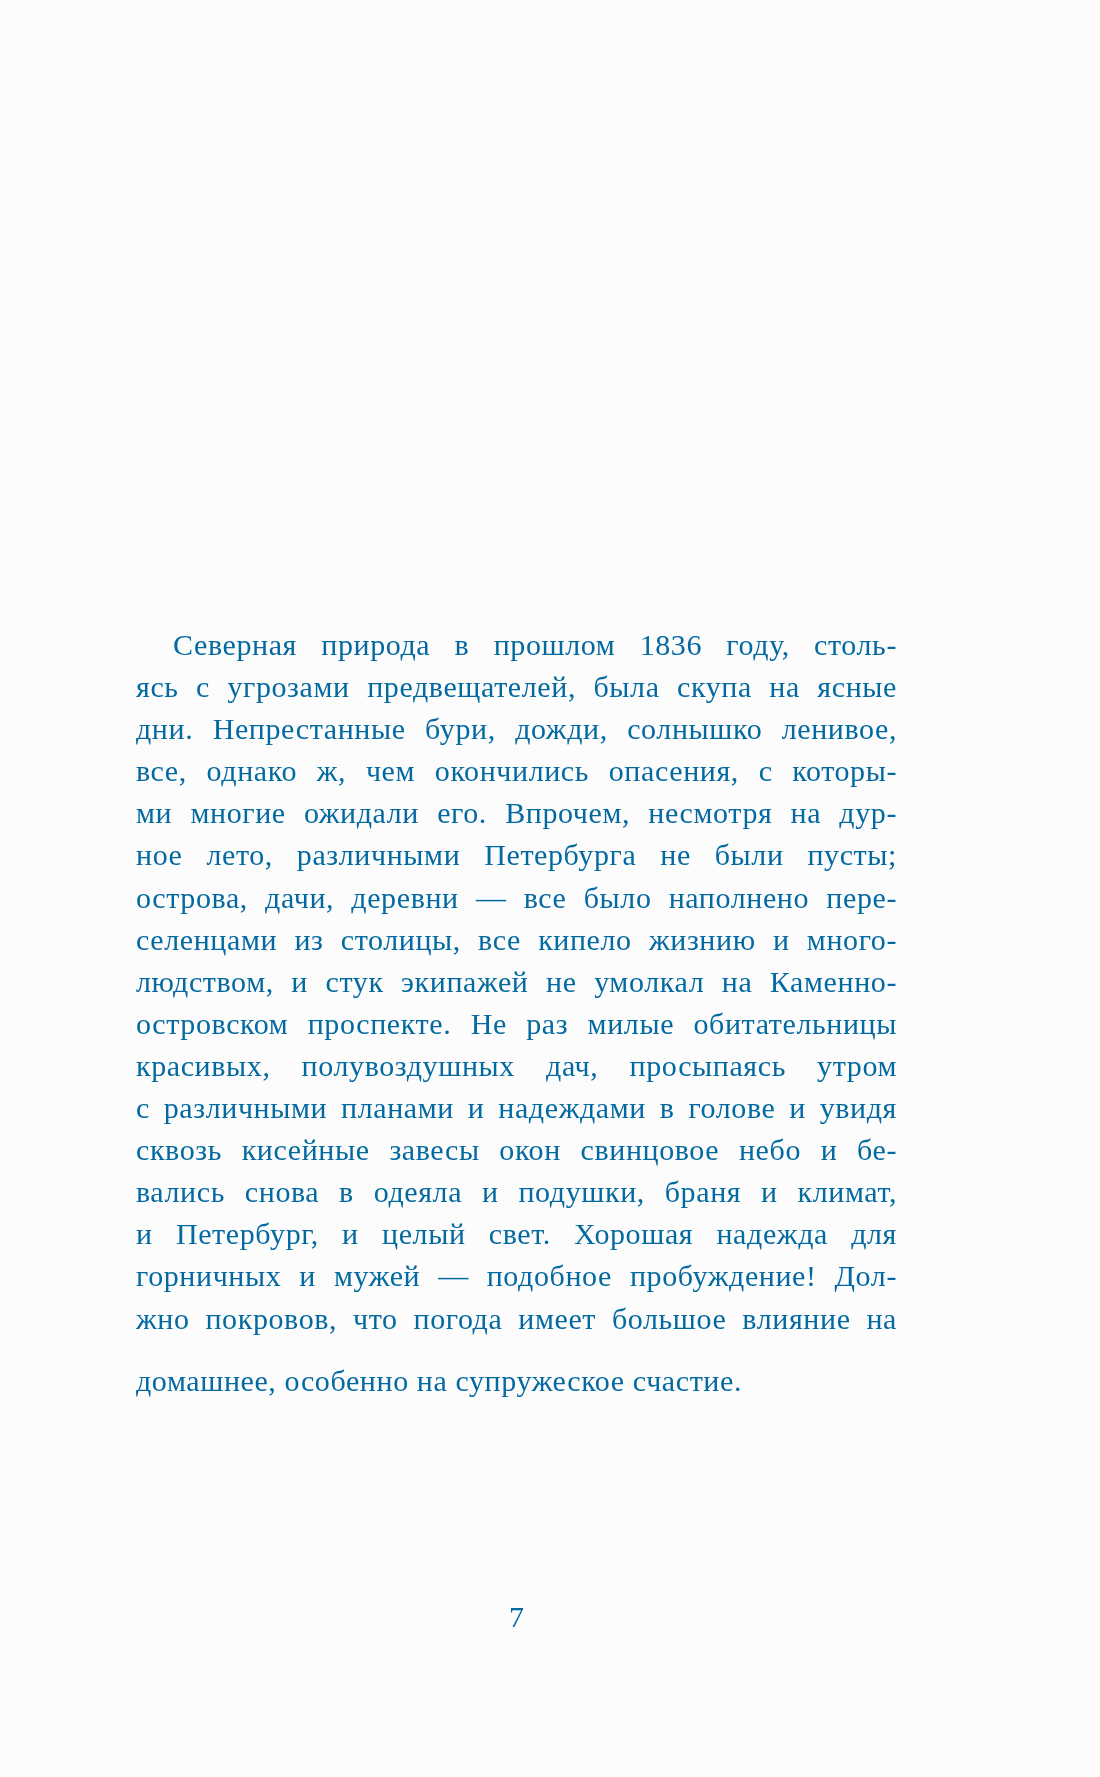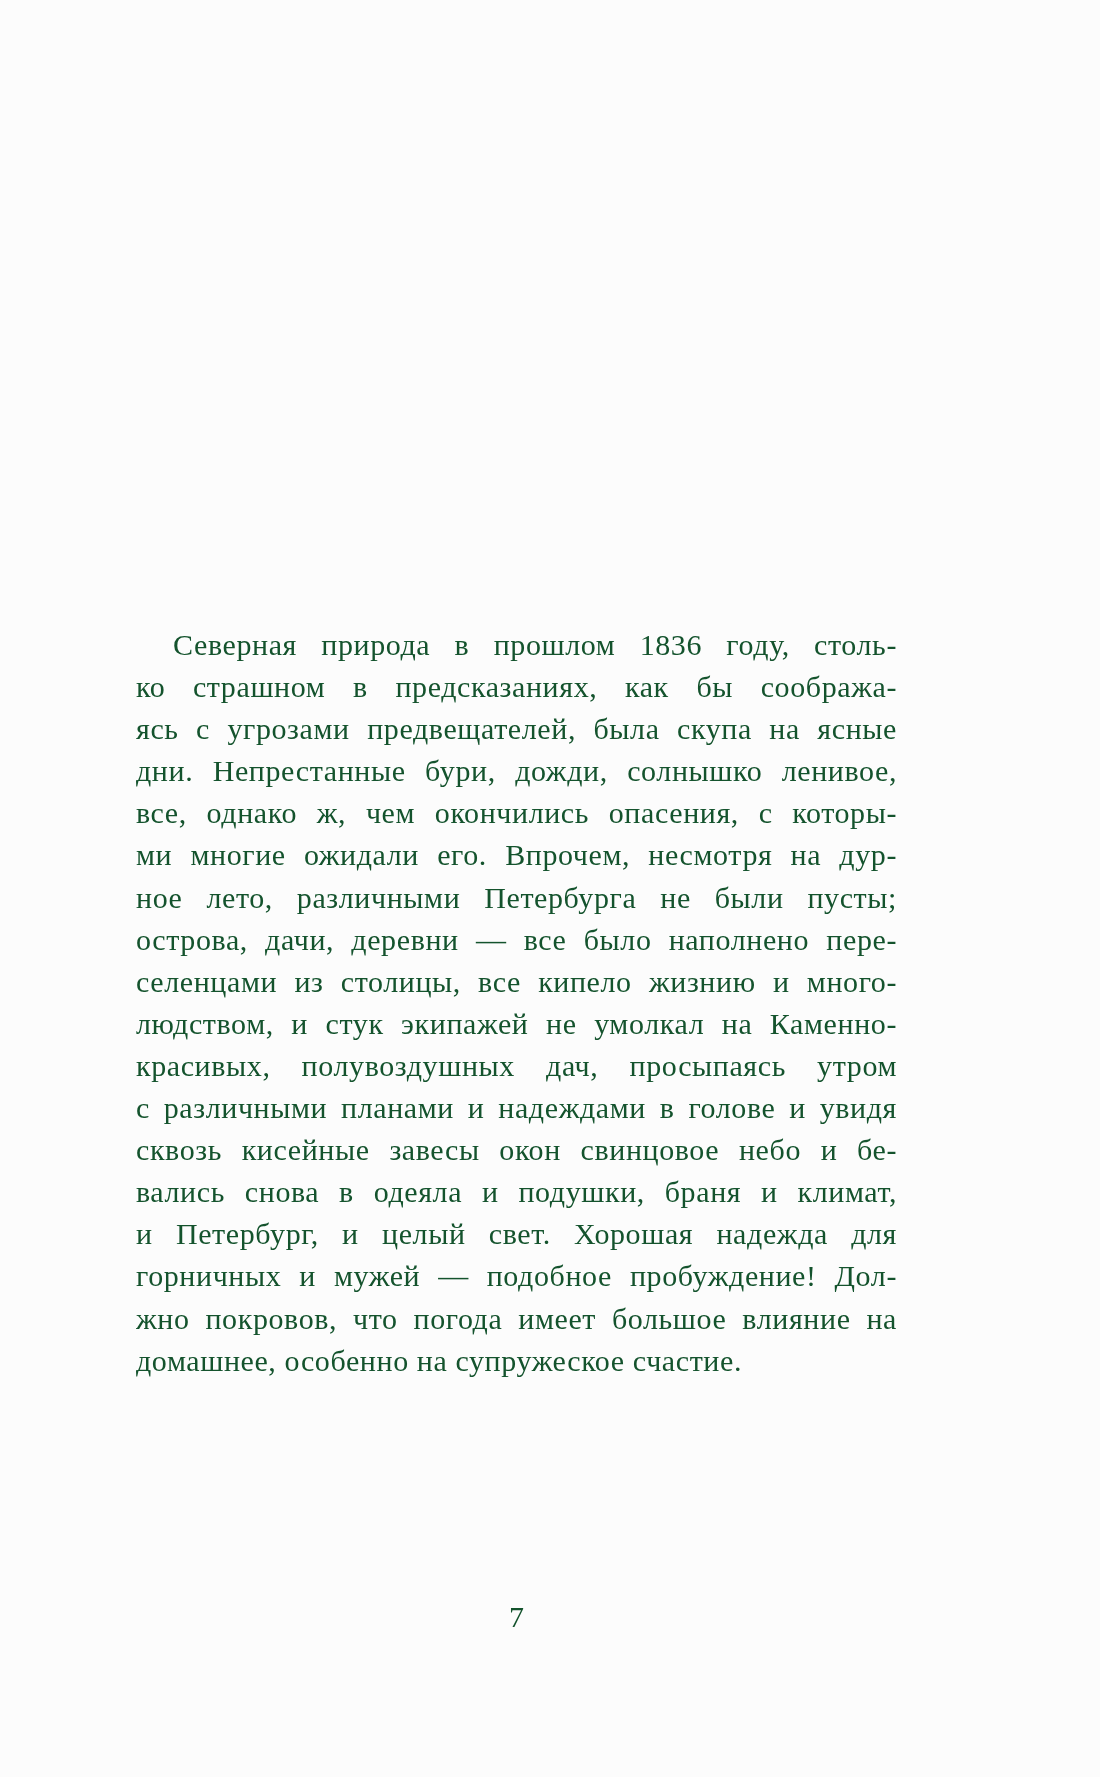--- a/index.html
+++ b/index.html
@@ -6,21 +6,21 @@
     margin: 0;
     padding: 0;
     background: #ffffff;
   }
   .page {
     position: relative;
     width: 1100px;
     height: 1777px;
     background: #fcfcfc;
     font-family: "Liberation Serif", "DejaVu Serif", serif;
-    color: #14532d;
+    color: #0369a1;
     overflow: hidden;
   }
   .textblock {
     position: absolute;
     left: 136px;
     top: 624px;
     width: 761px;
     font-size: 30px;
     line-height: 42.1px;
     letter-spacing: 0.6px;
@@ -31,46 +31,47 @@
     white-space: normal;
     height: 42.1px;
     overflow: hidden;
   }
   .line.first {
     text-indent: 37px;
   }
   .line.last {
     text-align: left;
     text-align-last: left;
+    margin-top: 20px;
   }
   .pagenum {
     position: absolute;
     left: 136px;
     top: 1596px;
     width: 761px;
     text-align: center;
     font-size: 30px;
     line-height: 42px;
   }
 </style>
 </head>
 <body>
 
 <div class="page">
   <div class="textblock">
     <div class="line first">Северная природа в прошлом 1836 году, столь-</div>
-    <div class="line">ко страшном в предсказаниях, как бы сообража-</div>
     <div class="line">ясь с угрозами предвещателей, была скупа на ясные</div>
     <div class="line">дни. Непрестанные бури, дожди, солнышко ленивое,</div>
     <div class="line">все, однако ж, чем окончились опасения, с которы-</div>
     <div class="line">ми многие ожидали его. Впрочем, несмотря на дур-</div>
     <div class="line">ное лето, различными Петербурга не были пусты;</div>
     <div class="line">острова, дачи, деревни — все было наполнено пере-</div>
     <div class="line">селенцами из столицы, все кипело жизнию и много-</div>
     <div class="line">людством, и стук экипажей не умолкал на Каменно-</div>
+    <div class="line">островском проспекте. Не раз милые обитательницы</div>
     <div class="line">красивых, полувоздушных дач, просыпаясь утром</div>
     <div class="line">с различными планами и надеждами в голове и увидя</div>
     <div class="line">сквозь кисейные завесы окон свинцовое небо и бе-</div>
     <div class="line">вались снова в одеяла и подушки, браня и климат,</div>
     <div class="line">и Петербург, и целый свет. Хорошая надежда для</div>
     <div class="line">горничных и мужей — подобное пробуждение! Дол-</div>
     <div class="line">жно покровов, что погода имеет большое влияние на</div>
     <div class="line last">домашнее, особенно на супружеское счастие.</div>
   </div>
   <div class="pagenum">7</div>

